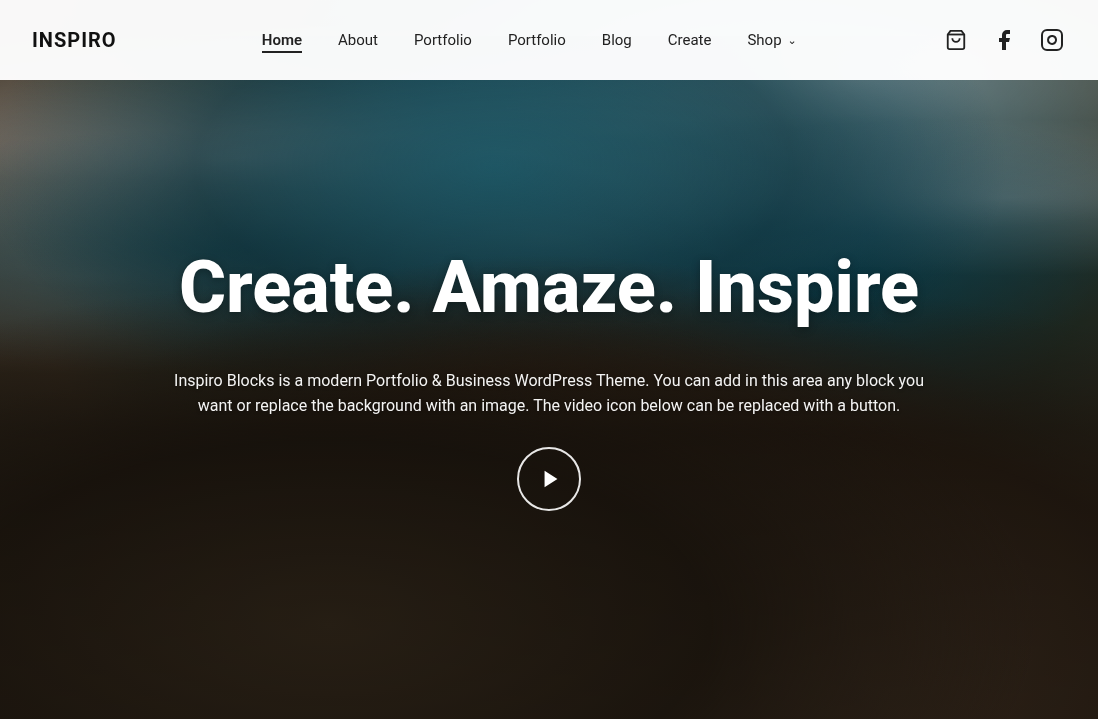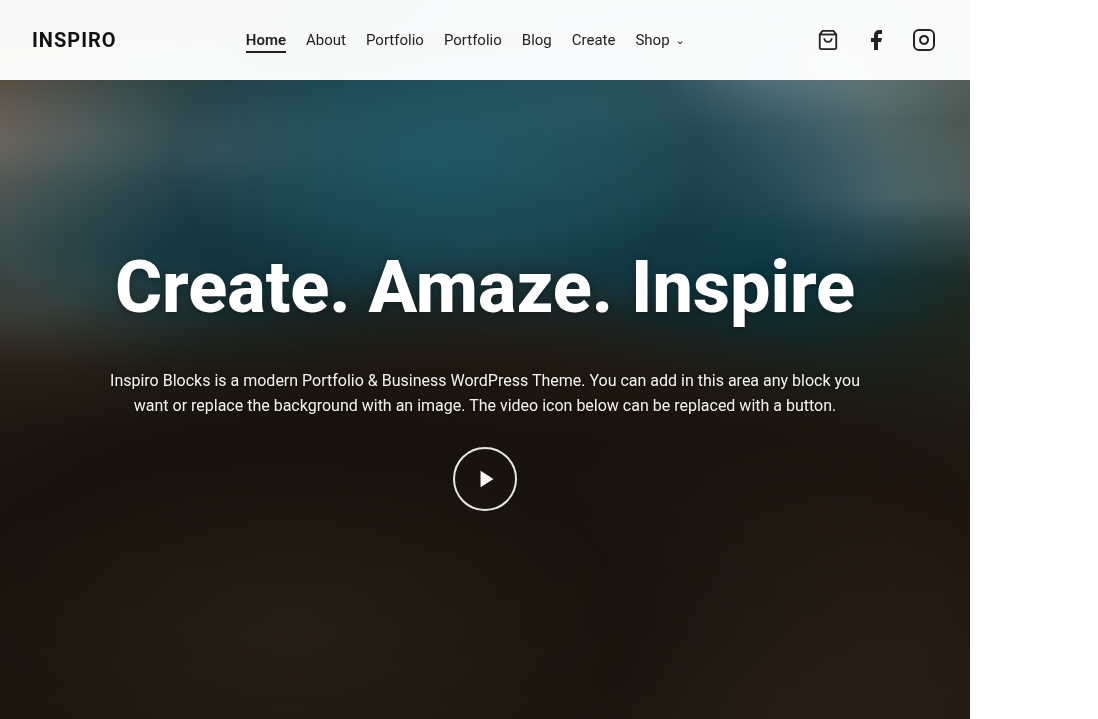--- a/index.html
+++ b/index.html
@@ -34,21 +34,21 @@
       font-size: 20px;
       font-weight: 700;
       letter-spacing: 1px;
       color: #111;
       text-transform: uppercase;
     }
 
     nav {
       display: flex;
       align-items: center;
-      gap: 20px;
+      gap: 36px;
     }
 
     .nav-item {
       font-size: 15px;
       color: #222;
       cursor: pointer;
       text-decoration: none;
       position: relative;
     }
 
@@ -84,21 +84,21 @@
       display: flex;
       align-items: center;
       justify-content: center;
       width: 28px;
       height: 28px;
     }
 
     
     .hero {
       position: relative;
-      width: 970px;
+      width: 1098px;
       height: 719px;
       overflow: hidden;
       display: flex;
       align-items: center;
       justify-content: center;
     }
 
     .hero-bg {
       position: absolute;
       top: 0; left: 0; right: 0; bottom: 0;

